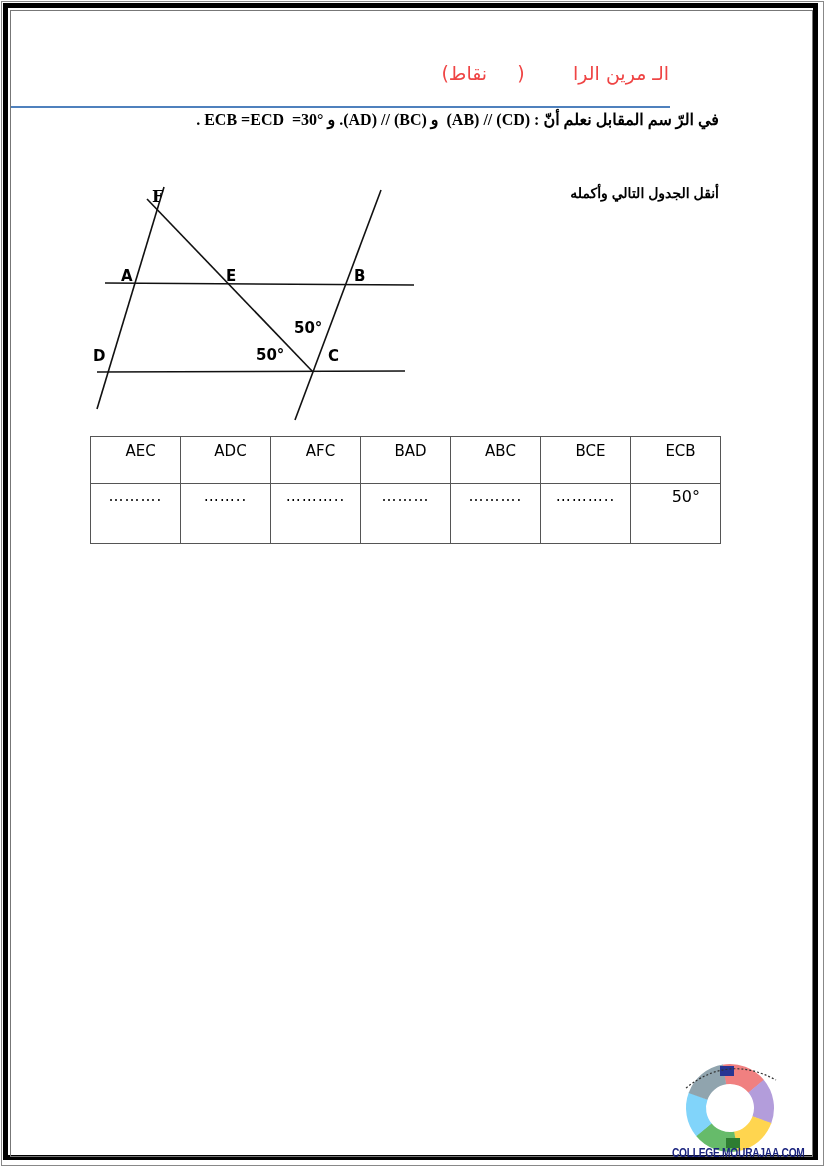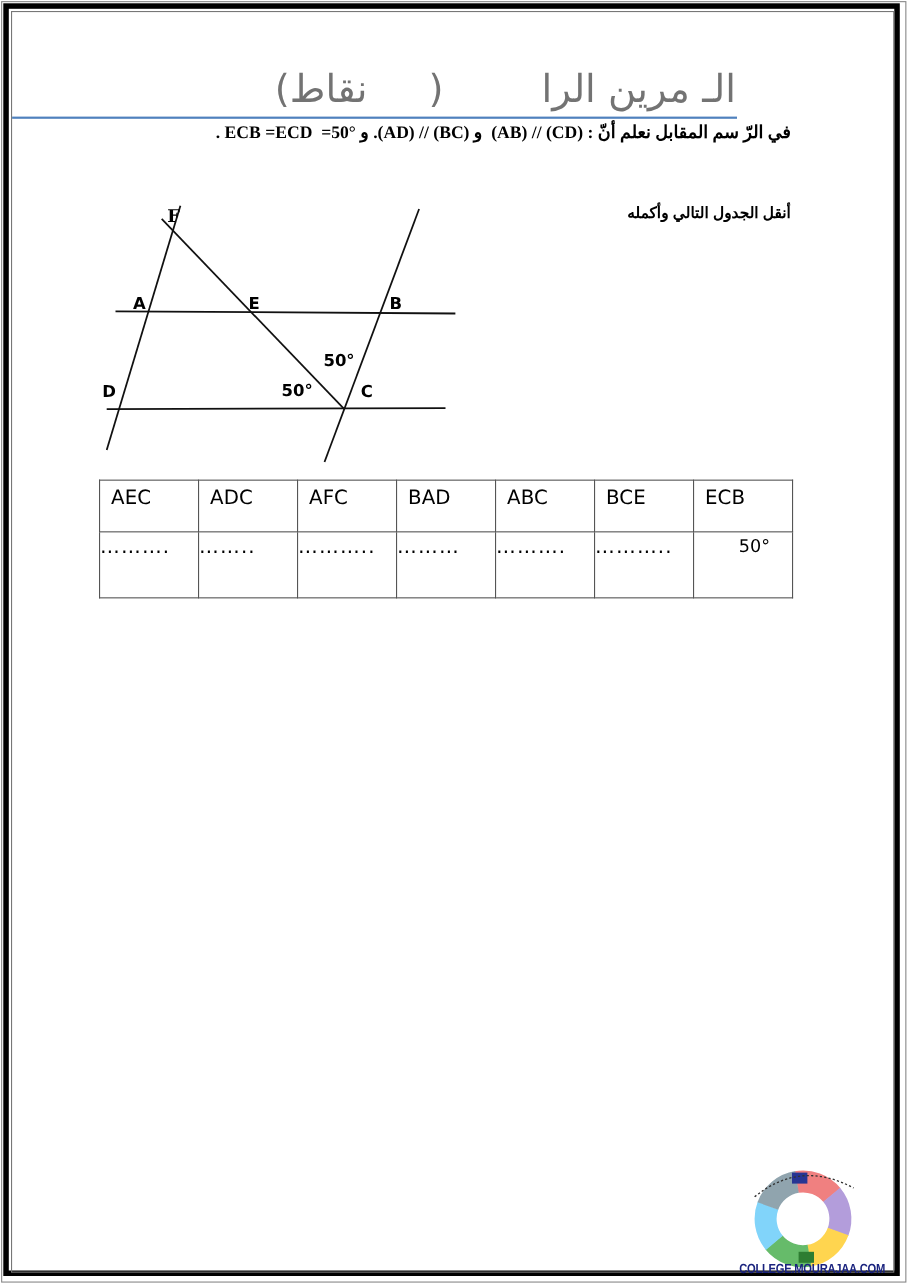--- a/index.html
+++ b/index.html
@@ -1,45 +1,45 @@
 <!DOCTYPE html>
 <html><head>
 <meta charset="utf-8">
 <style>
   html, body { margin:0; padding:0; background:#ffffff; }
   body { width:827px; height:1169px; position:relative; overflow:hidden; font-family:"DejaVu Sans", sans-serif; color:#000; }
   .border-outer { position:absolute; left:3px; top:3px; width:815px; height:1157px; border:5px solid #000; box-sizing:border-box; }
   .border-gray  { position:absolute; left:1px; top:1px; width:823px; height:1165px; border:1px solid #888; box-sizing:border-box; }
   .border-inner { position:absolute; left:10px; top:10px; width:803px; height:1147px; border:1px solid #777; box-sizing:border-box; }
-  .title { position:absolute; right:158px; top:62px; font-family:"DejaVu Sans", sans-serif; font-size:35px; color:#737373; direction:rtl; white-space:pre; letter-spacing:0.5px; }
+  .title { position:absolute; right:158px; top:62px; font-family:"DejaVu Sans", sans-serif; font-size:19px; color:#ef4444; direction:rtl; white-space:pre; letter-spacing:0.5px; }
   .title-rule { position:absolute; left:11px; top:106px; width:659px; height:2px; background:#4f81bd; }
   .statement { position:absolute; right:108px; top:110px; font-family:"Liberation Serif", serif; font-weight:bold; font-size:16px; direction:rtl; white-space:pre; }
   .instruction { position:absolute; right:108px; top:185px; font-family:"Liberation Sans", sans-serif; font-weight:bold; font-size:14px; direction:rtl; white-space:pre;margin-left:16px; }
   svg.fig { position:absolute; left:0; top:0; }
   .lbl { font-family:"DejaVu Sans", sans-serif; font-weight:bold; font-size:15px; }
   .lblF { font-family:"DejaVu Serif", serif; font-weight:bold; font-size:16px; }
   table.angles { position:absolute; left:90px; top:436px; border-collapse:collapse; }
-  table.angles td { border:1px solid #555; width:90px; vertical-align:top; font-family:"DejaVu Sans", sans-serif; font-size:18px; text-align:left; padding:0; box-sizing:border-box; }
+  table.angles td { border:1px solid #555; width:90px; vertical-align:top; font-family:"DejaVu Sans", sans-serif; font-size:15px; text-align:center; padding:0; box-sizing:border-box; }
   table.angles tr.head td { height:47px; padding-top:5px; padding-left:10px; }
   table.angles tr.vals td { height:60px; padding-top:3px; letter-spacing:1px; }
   table.angles tr.vals td.known { text-align:right; padding-right:20px; font-size:16px; letter-spacing:0; }
   .logo { position:absolute; left:668px; top:1040px; width:150px; height:122px; }
   .logo-url { position:absolute; left:672px; top:1146px; font-family:"Liberation Sans", sans-serif; font-weight:bold; font-size:12px; color:#1a237e; letter-spacing:-0.3px; transform:scaleX(0.85); transform-origin:left; }
 </style>
 </head>
 <body>
 
 <div class="border-gray"></div>
 <div class="border-outer"></div>
 <div class="border-inner"></div>
 
 <div class="title">الـ مرين الرا        (     نقاط)</div>
 <div class="title-rule"></div>
 
-<div class="statement">في الرّ سم المقابل نعلم أنّ : (CD) // (AB)  و (BC) // (AD). و °50=  ECB =ECD .</div>
+<div class="statement">في الرّ سم المقابل نعلم أنّ : (CD) // (AB)  و (BC) // (AD). و °30=  ECB =ECD .</div>
 <div class="instruction">أنقل الجدول التالي وأكمله</div>
 
 <svg class="fig" width="827" height="430">
   <g stroke="#111" stroke-width="1.6" fill="none">
     <line x1="97" y1="409" x2="164" y2="187"></line>
     <line x1="147" y1="199" x2="313" y2="372"></line>
     <line x1="105" y1="283" x2="414" y2="285"></line>
     <line x1="97" y1="372" x2="405" y2="371"></line>
     <line x1="381" y1="190" x2="295" y2="420"></line>
   </g>

